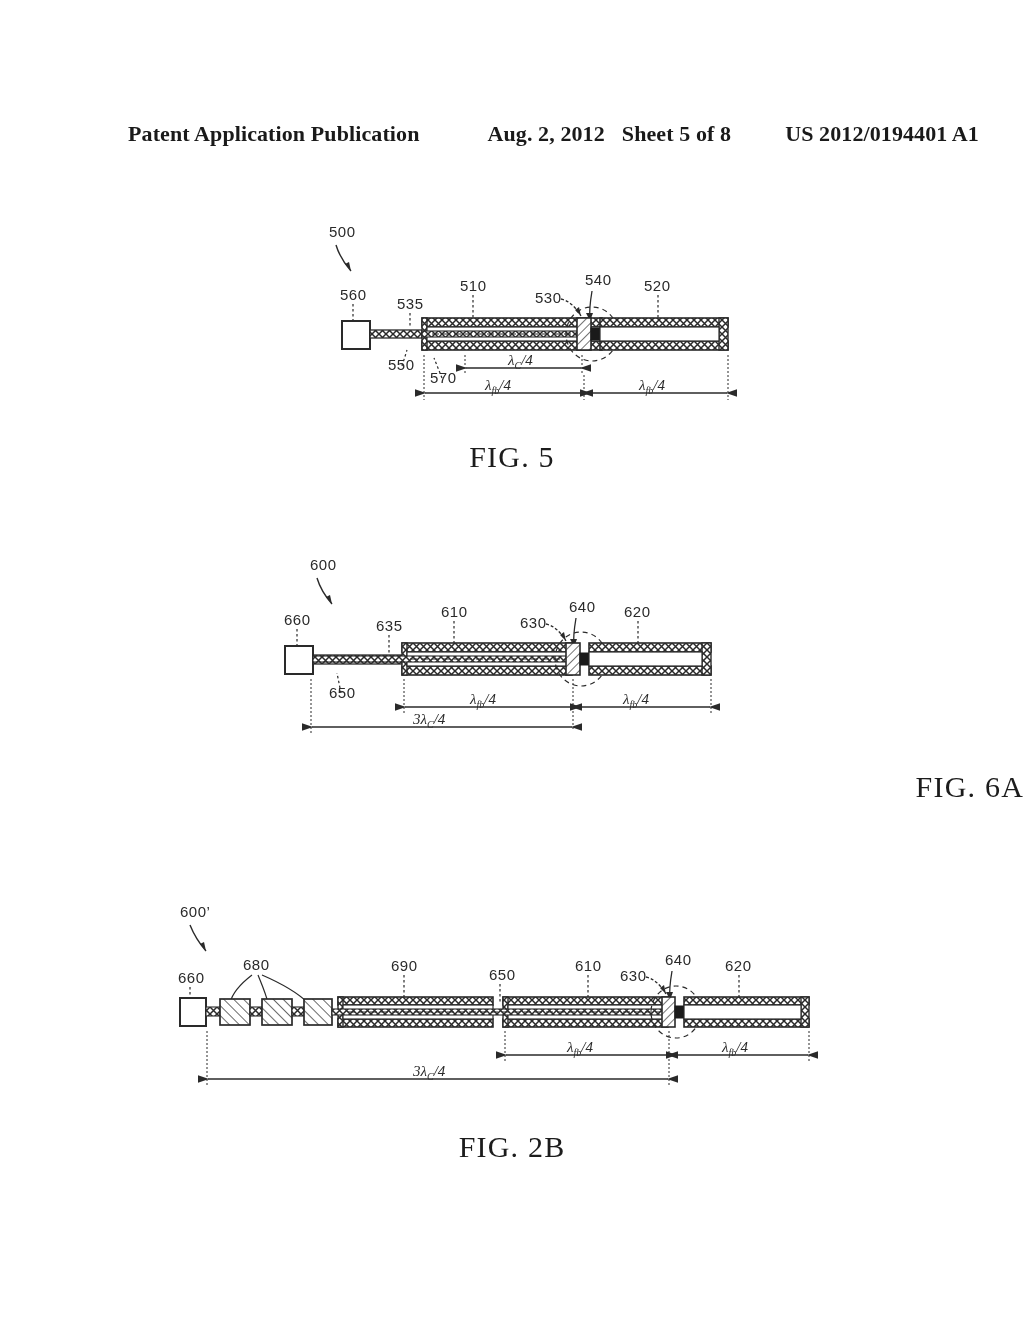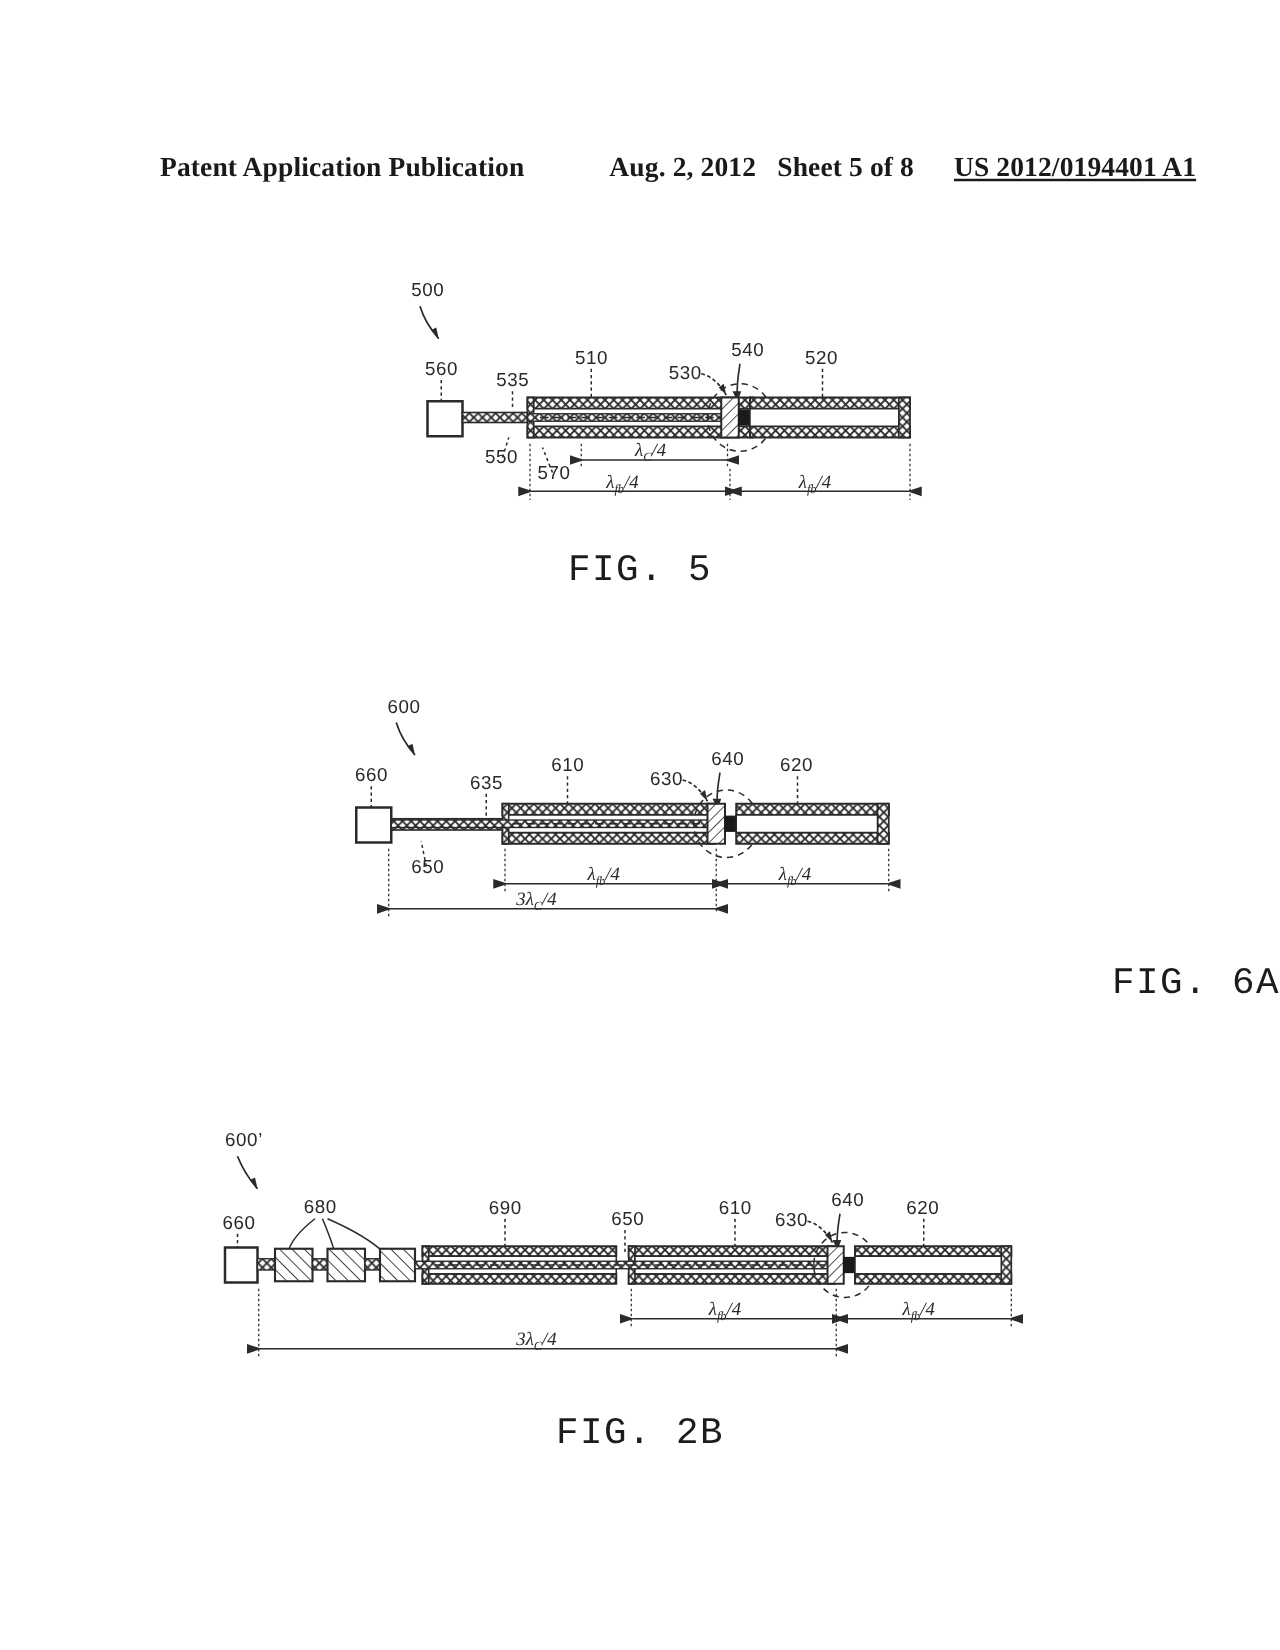--- a/index.html
+++ b/index.html
@@ -28,36 +28,36 @@
     align-items: baseline;
     font-family: "Liberation Serif", serif;
     font-weight: bold;
     font-size: 22px;
     letter-spacing: 0.1px;
     white-space: nowrap;
   }
   #page-header .hdr-pub    { }
   #page-header .hdr-date   { margin-left: 68px; }
   #page-header .hdr-sheet  { margin-left: 17px; margin-top: 36px; }
-  #page-header .hdr-patno  { margin-left: 32px; text-decoration: underline; }
+  #page-header .hdr-patno  { margin-left: 54px; }
 
   
   .figure {
     position: absolute;
     left: 0;
     width: 1024px;
   }
   .figure svg {
     display: block;
   }
   .fig-caption {
     position: absolute;
     width: 1024px;
     text-align: center;
-    font-family: Liberation Mono, monospace;
+    font-family: Liberation Serif, serif;
     font-size: 30px;
     font-weight: normal;
     letter-spacing: 1.2px;
     color: #1c1c1c;
   }
 
   #figure-5  { top: 215px; height: 215px; padding-left: 36px; }
   #figure-6a { top: 545px; height: 210px; }
   #figure-6b { top: 895px; height: 225px; }
 

